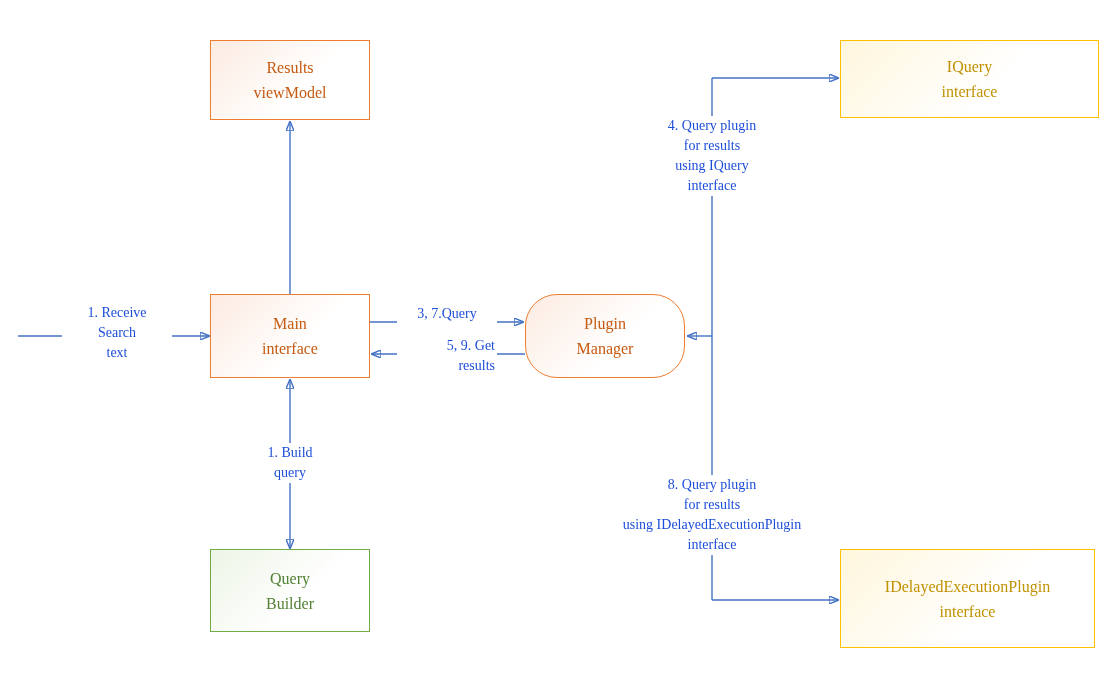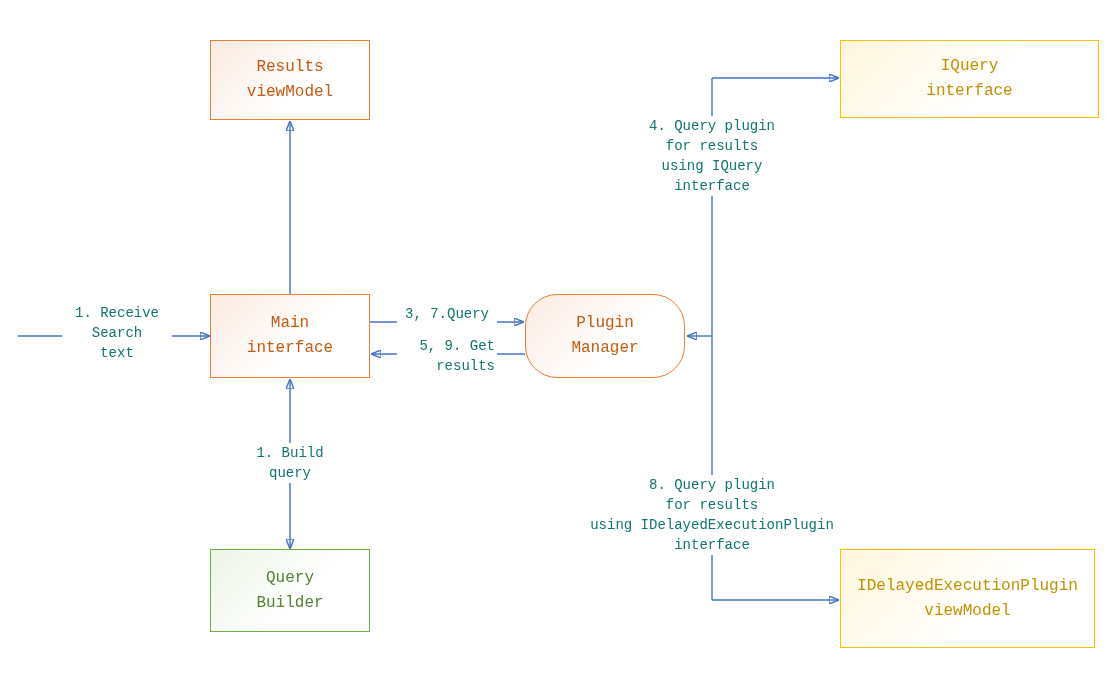--- a/index.html
+++ b/index.html
@@ -1,21 +1,21 @@
 <!DOCTYPE html>
 <html><head>
 <meta charset="utf-8">
 <style>
   html, body { margin: 0; padding: 0; background: #ffffff; }
   #canvas {
     position: relative;
     width: 1113px;
     height: 699px;
     background: #ffffff;
-    font-family: Liberation Mono, monospace;
+    font-family: Liberation Serif, serif;
     overflow: hidden;
   }
   .node {
     position: absolute;
     display: flex;
     align-items: center;
     justify-content: center;
     text-align: center;
     white-space: pre-line;
     font-size: 16px;
@@ -33,21 +33,21 @@
     color: #C09100;
     background: linear-gradient(135deg, #fff6dc 0%, #ffffff 60%);
   }
   .node.green {
     border-color: #70AD47;
     color: #538135;
     background: linear-gradient(135deg, #edf5e6 0%, #ffffff 60%);
   }
   .edge-label {
     position: absolute;
-    color: #0f766e;
+    color: #1d4ed8;
     font-size: 14px;
     line-height: 20px;
     text-align: center;
     white-space: pre-line;
     background: #ffffff;
     padding: 0 2px;
     box-sizing: border-box;
   }
   svg.edges {
     position: absolute;
@@ -99,21 +99,21 @@
   <div class="node orange" style="left:210px; top:294px; width:160px; height:84px;">Main
 interface</div>
 
   <div class="node orange" style="left:525px; top:294px; width:160px; height:84px;border-radius:32px;">Plugin
 Manager</div>
 
   <div class="node green" style="left:210px; top:549px; width:160px; height:83px;">Query
 Builder</div>
 
   <div class="node gold" style="left:840px; top:549px; width:255px; height:99px;">IDelayedExecutionPlugin
-viewModel</div>
+interface</div>
 
   <div class="edge-label" style="left:62px; top:303px; width:110px;">1. Receive
 Search
 text</div>
 
 
   <div class="edge-label" style="left:397px; top:304px; width:100px;">3, 7.Query</div>
 
   <div class="edge-label" style="left:397px; top:336px; width:100px;text-align:right;">5, 9. Get
 results</div>

